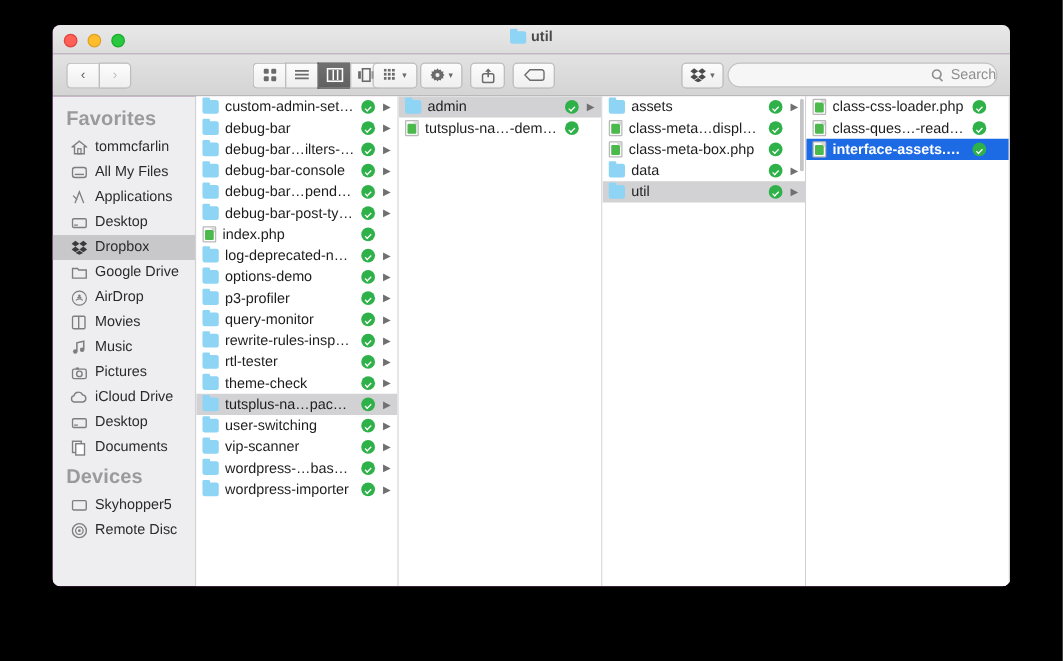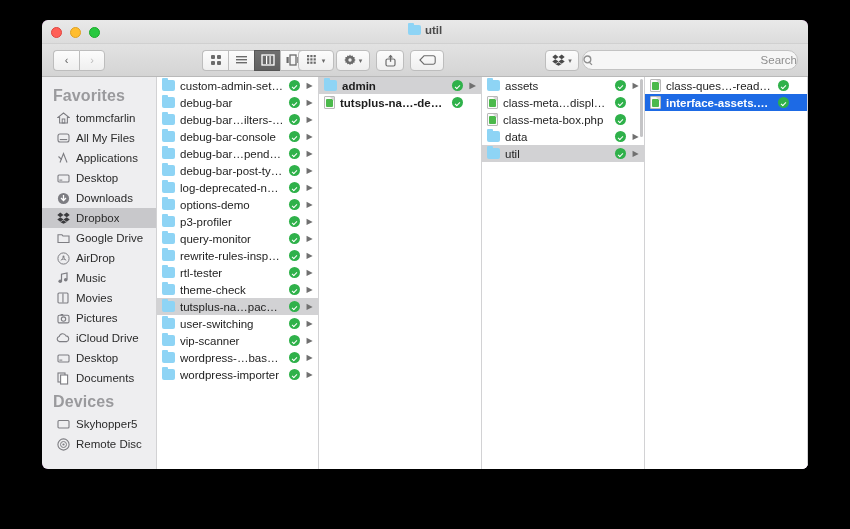--- a/index.html
+++ b/index.html
@@ -69,21 +69,21 @@
   }
   #arrange-button{ left:256px; width:36px; }
   #action-button { left:294px; width:34px; }
   #share-button  { left:334px; width:28px; }
   #tag-button    { left:368px; width:34px; }
   #dropbox-button{ left:503px; width:34px; }
 
   .searchfield{
     position:absolute; left:540px; width:216px; height:20px;
     background:#f6f6f6; border:1px solid #c2c2c2; border-radius:10px;
-    display:flex; align-items:center; justify-content:space-between; gap:5px;
+    display:flex; align-items:center; justify-content:flex-end; gap:5px;
     font-size:11.5px; color:#8e8e8e;
   }
 
   .caret{ font-size:7px; color:#6a6a6a; line-height:1; }
 
   
   .body{ flex:1; display:flex; min-height:0; }
 
   
   .sidebar{
@@ -106,21 +106,21 @@
   }
   .sb-label{ white-space:nowrap; overflow:hidden; text-overflow:ellipsis; }
 
   
   .columns{ flex:1; display:flex; min-width:0; background:#fff; }
   .col{
     position:relative; border-right:1px solid #d2d2d4;
     overflow:hidden; background:#fff;
   }
   #column-1{ width:162px; flex:0 0 162px; }
-  #column-2{ width:163px; flex:0 0 163px;font-weight:bold; }
+  #column-2{ width:163px; flex:0 0 163px; }
   #column-3{ width:163px; flex:0 0 163px; }
   #column-4{ flex:1; }
 
   .row{
     height:17px; display:flex; align-items:center;
     padding:0 4px 0 5px; gap:5px; font-size:11.5px; color:#1d1d1d;
   }
   .row.inactive-sel{ background:#d2d2d4; }
   .row.active-sel{ background:#1d6ae5; color:#fff; font-weight:700; }
   .row-name{ flex:1; white-space:nowrap; overflow:hidden; text-overflow:ellipsis; }
@@ -322,29 +322,20 @@
         </div>
         <div class="sb-item">
           <span class="sb-ico">
             <svg width="13" height="11" viewBox="0 0 13 11">
               <rect x="1" y="2" width="11" height="7" rx="1" fill="none" stroke="#7d7d82" stroke-width="1.1"></rect>
               <rect x="2.3" y="6.6" width="3" height="1" fill="#7d7d82"></rect>
             </svg>
           </span>
           <span class="sb-label">Desktop</span>
         </div>
-        <div class="sb-item">
-          <span class="sb-ico">
-            <svg width="13" height="13" viewBox="0 0 13 13">
-              <circle cx="6.5" cy="6.5" r="5.6" fill="#7d7d82"></circle>
-              <path d="M6.5 3v5M4 6l2.5 2.5L9 6" stroke="#fff" stroke-width="1.3" fill="none"></path>
-            </svg>
-          </span>
-          <span class="sb-label">Downloads</span>
-        </div>
         <div class="sb-item selected">
           <span class="sb-ico">
             <svg width="13" height="12" viewBox="0 0 13 12">
               <g fill="#3a3a3d">
                 <path d="M3.3 0.6L0.3 2.9l3 2.3 3.2-2.3z"></path>
                 <path d="M9.7 0.6l3 2.3-3 2.3L6.5 2.9z"></path>
                 <path d="M0.3 7.5l3-2.3 3.2 2.3-3.2 2.3z"></path>
                 <path d="M12.7 7.5l-3-2.3-3.2 2.3 3.2 2.3z"></path>
                 <path d="M3.5 10.3l3-2 3 2-3 1.5z"></path>
               </g>
@@ -366,35 +357,35 @@
               <circle cx="6.5" cy="6.5" r="5.6" fill="none" stroke="#7d7d82" stroke-width="1"></circle>
               <path d="M3.8 8.3a3.6 3.6 0 015.4 0M5 6.4a2 2 0 013 0" fill="none" stroke="#7d7d82" stroke-width="1"></path>
               <circle cx="6.5" cy="4.6" r="1" fill="#7d7d82"></circle>
             </svg>
           </span>
           <span class="sb-label">AirDrop</span>
         </div>
         <div class="sb-item">
           <span class="sb-ico">
             <svg width="12" height="12" viewBox="0 0 12 12">
+              <rect x="1" y="1" width="10" height="10" rx="1" fill="none" stroke="#7d7d82" stroke-width="1.1"></rect>
+              <rect x="5.4" y="1.5" width="1.1" height="9" fill="#7d7d82"></rect>
+            </svg>
+          </span>
+          <span class="sb-label">Movies</span>
+        </div>
+        <div class="sb-item">
+          <span class="sb-ico">
+            <svg width="12" height="12" viewBox="0 0 12 12">
               <path d="M4.5 9V2.2L10 1v6.6" fill="none" stroke="#7d7d82" stroke-width="1.2"></path>
               <circle cx="3.2" cy="9.2" r="1.8" fill="#7d7d82"></circle>
               <circle cx="8.7" cy="7.8" r="1.8" fill="#7d7d82"></circle>
             </svg>
           </span>
           <span class="sb-label">Music</span>
-        </div>
-        <div class="sb-item">
-          <span class="sb-ico">
-            <svg width="12" height="12" viewBox="0 0 12 12">
-              <rect x="1" y="1" width="10" height="10" rx="1" fill="none" stroke="#7d7d82" stroke-width="1.1"></rect>
-              <rect x="5.4" y="1.5" width="1.1" height="9" fill="#7d7d82"></rect>
-            </svg>
-          </span>
-          <span class="sb-label">Movies</span>
         </div>
         <div class="sb-item">
           <span class="sb-ico">
             <svg width="13" height="11" viewBox="0 0 13 11">
               <rect x="1" y="2.3" width="11" height="7.6" rx="1.4" fill="none" stroke="#7d7d82" stroke-width="1.1"></rect>
               <circle cx="6.5" cy="6.1" r="2.2" fill="none" stroke="#7d7d82" stroke-width="1.1"></circle>
               <rect x="3.6" y="1" width="2.6" height="1.5" fill="#7d7d82"></rect>
             </svg>
           </span>
           <span class="sb-label">Pictures</span>
@@ -477,20 +468,26 @@
             <span class="badge"></span>
             <span class="disc">▶</span>
           </div>
           <div class="row">
             <span class="ico-folder"></span>
             <span class="row-name">debug-bar-post-types</span>
             <span class="badge"></span>
             <span class="disc">▶</span>
           </div>
           <div class="row">
+            <span class="ico-php"></span>
+            <span class="row-name">index.php</span>
+            <span class="badge"></span>
+            <span class="disc empty">▶</span>
+          </div>
+          <div class="row">
             <span class="ico-folder"></span>
             <span class="row-name">log-deprecated-notices</span>
             <span class="badge"></span>
             <span class="disc">▶</span>
           </div>
           <div class="row">
             <span class="ico-folder"></span>
             <span class="row-name">options-demo</span>
             <span class="badge"></span>
             <span class="disc">▶</span>
@@ -597,20 +594,26 @@
           </div>
           <div class="row inactive-sel">
             <span class="ico-folder"></span>
             <span class="row-name">util</span>
             <span class="badge"></span>
             <span class="disc">▶</span>
           </div>
           <div class="colbar"></div>
         </div>
         <div class="col" id="column-4">
+          <div class="row">
+            <span class="ico-php"></span>
+            <span class="row-name">class-css-loader.php</span>
+            <span class="badge"></span>
+            <span class="disc empty">▶</span>
+          </div>
           <div class="row">
             <span class="ico-php"></span>
             <span class="row-name">class-ques…-reader.php</span>
             <span class="badge"></span>
             <span class="disc empty">▶</span>
           </div>
           <div class="row active-sel">
             <span class="ico-php"></span>
             <span class="row-name">interface-assets.php</span>
             <span class="badge"></span>

